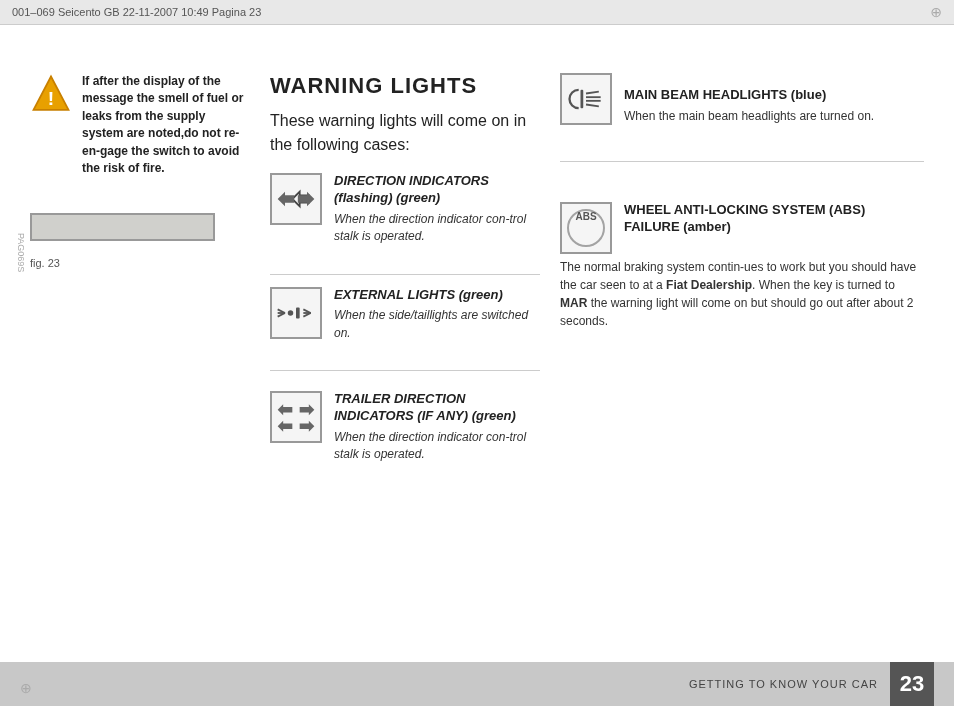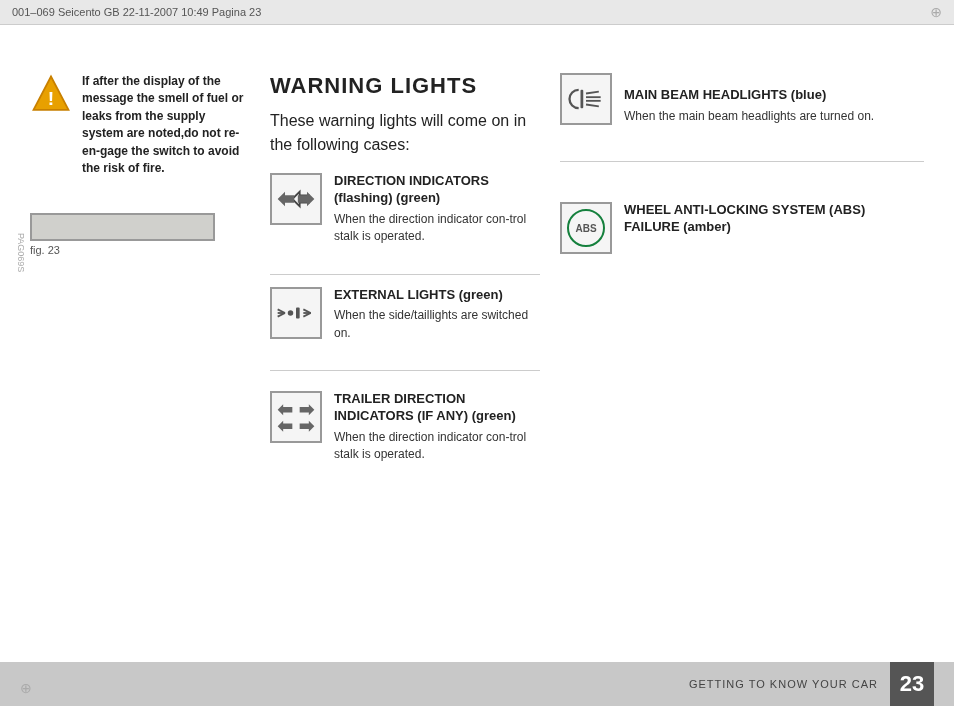--- a/index.html
+++ b/index.html
@@ -128,20 +128,21 @@
       flex-shrink: 0;
       border: 2px solid #999;
       background: #f5f5f5;
       display: flex;
       align-items: center;
       justify-content: center;
     }
 
     .warning-item-info {
       flex: 1;
+      font-style: italic;
     }
 
     .warning-item-title {
       font-size: 13px;
       font-weight: bold;
       line-height: 1.3;
       margin-bottom: 4px;
     }
 
     .warning-item-desc {
@@ -232,24 +233,24 @@
       justify-content: center;
       font-size: 14px;
       font-weight: bold;
       color: #666;
       font-family: Arial, sans-serif;
     }
 
     .abs-circle {
       width: 38px;
       height: 38px;
-      border: 2px solid #15803d;
+      border: 2px solid #a3a3a3;
       border-radius: 50%;
       display: flex;
-      align-items: center;
+      align-items: flex-start;
       justify-content: center;
       font-size: 10px;
       font-weight: bold;
       color: #555;
     }
 
     
     .footer-bar {
       background: #c8c8c8;
       height: 44px;
@@ -275,21 +276,21 @@
       width: 44px;
       height: 44px;
       display: flex;
       align-items: center;
       justify-content: center;
     }
 
     .fig-caption {
       font-size: 11px;
       color: #555;
-      margin-top: 3px;
+      margin-top: 16px;
     }
 
     
     .left-bottom {
       margin-top: 20px;
       position: relative;
     }
   </style>
 </head>
 <body>
@@ -429,20 +430,23 @@
             <div class="abs-circle">
               <span>ABS</span>
             </div>
           </div>
           <div class="right-section-info">
             <div class="right-section-title">
               WHEEL ANTI-LOCKING SYSTEM (ABS) FAILURE (amber)
             </div>
           </div>
         </div>
+        <div class="right-section-desc" style="font-size:12px; line-height:1.5;">
+          The normal braking system contin-ues to work but you should have the car seen to at a <strong>Fiat Dealership</strong>. When the key is turned to <strong>MAR</strong> the warning light will come on but should go out after about 2 seconds.
+        </div>
       </div>
 
     </div>
 
   </div>
 
   <div class="footer-bar">
 
     <span style="position:absolute; left:20px; bottom:10px; color:#aaa; font-size:14px;">⊕</span>
     <span class="footer-text">GETTING TO KNOW YOUR CAR</span>

